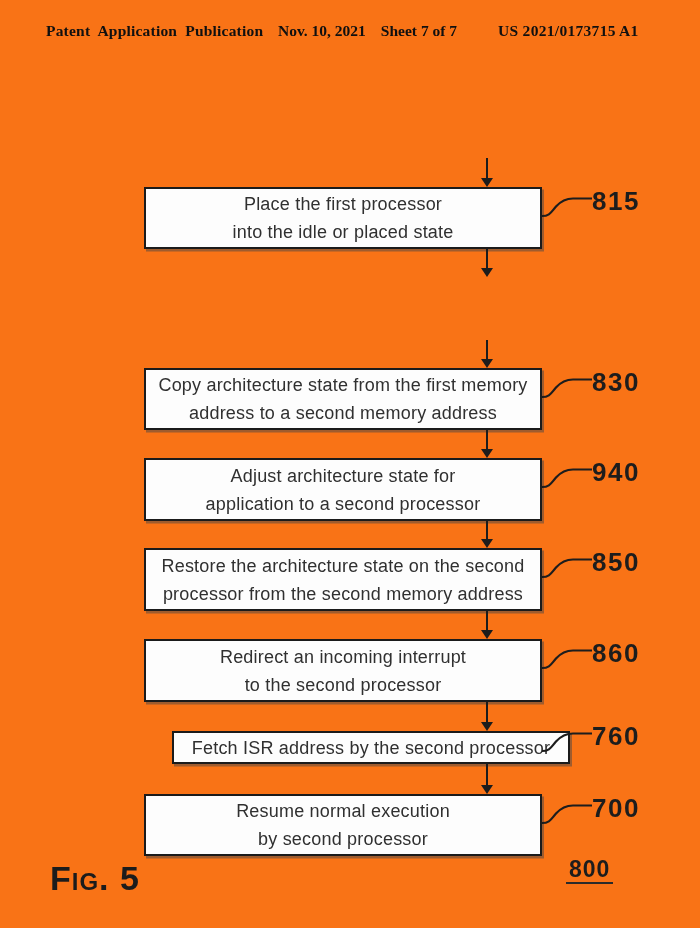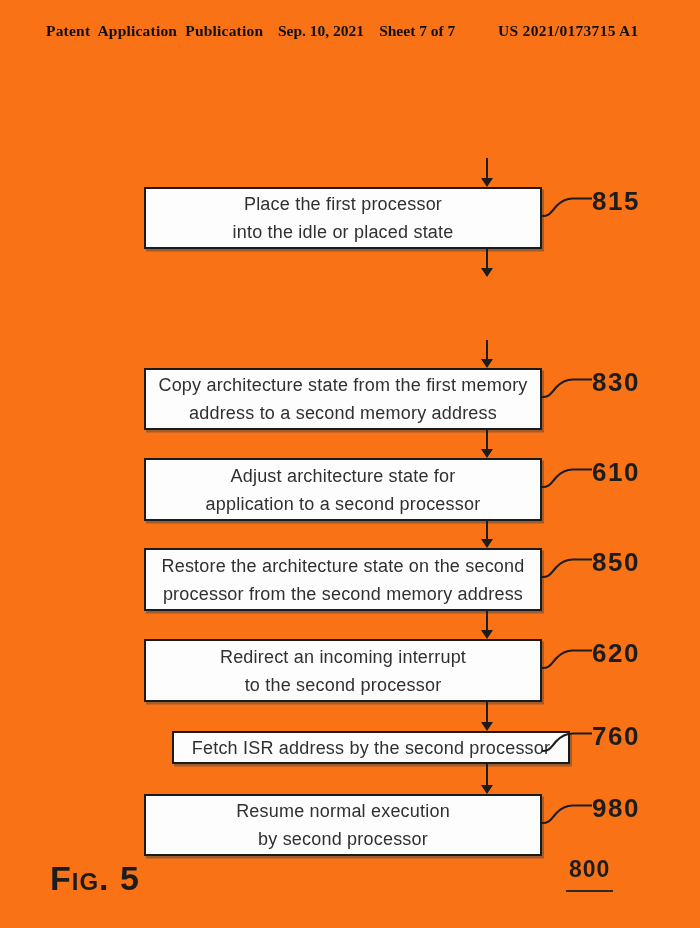--- a/index.html
+++ b/index.html
@@ -50,33 +50,33 @@
     border-top:9px solid #1c1c1c;
   }
 
   
   .fig-label{
     position:absolute;left:50px;top:860px;font-size:34px;font-weight:700;
     font-variant:small-caps;letter-spacing:1px;color:#1c1c1c;line-height:36px;
   }
   .diagram-number{
     position:absolute;left:566px;top:857px;font-size:23px;font-weight:600;
-    color:#1d1d1d;border-bottom:2.5px solid #2b2b2b;padding:0 3px 9px;
+    color:#1d1d1d;border-bottom:2.5px solid #2b2b2b;padding:0 3px 1px;
     letter-spacing:1px;line-height:24px;
   }
 </style>
 </head>
 <body>
 
 <div class="page">
 
   <div class="header">
     <span class="h-pub">Patent Application Publication</span>
     <span class="h-mid">
-      <span class="h-date">Sep. 10, 2021</span><span class="h-sheet">Sheet 7 of 7</span>
+      <span class="h-date">Nov. 10, 2021</span><span class="h-sheet">Sheet 7 of 7</span>
     </span>
     <span class="h-num">US 2021/0173715 A1</span>
   </div>
 
   <div class="flow">
 
     <div class="arrow" style="top:158px;height:29px;"></div>
 
     <div class="row" style="top:187px;height:62px;">
       <div class="box">
@@ -105,21 +105,21 @@
     <div class="arrow" style="top:430px;height:28px;"></div>
 
     <div class="row" style="top:458px;height:63px;">
       <div class="box">
         <span class="box-label">Adjust architecture state for
 application to a second processor</span>
       </div>
       <svg class="leader" width="50" height="30" viewBox="0 0 50 30">
           <path d="M0 25 C8 25 9 21 14 15.5 C19 10 24 7.5 31 7.5 L50 7.5" fill="none" stroke="#1d1d1d" stroke-width="2.2"></path>
         </svg>
-      <span class="ref">610</span>
+      <span class="ref">940</span>
     </div>
     <div class="arrow" style="top:521px;height:27px;"></div>
 
     <div class="row" style="top:548px;height:63px;">
       <div class="box">
         <span class="box-label">Restore the architecture state on the second
 processor from the second memory address</span>
       </div>
       <svg class="leader" width="50" height="30" viewBox="0 0 50 30">
           <path d="M0 25 C8 25 9 21 14 15.5 C19 10 24 7.5 31 7.5 L50 7.5" fill="none" stroke="#1d1d1d" stroke-width="2.2"></path>
@@ -129,21 +129,21 @@
     <div class="arrow" style="top:611px;height:28px;"></div>
 
     <div class="row" style="top:639px;height:63px;">
       <div class="box">
         <span class="box-label">Redirect an incoming interrupt
 to the second processor</span>
       </div>
       <svg class="leader" width="50" height="30" viewBox="0 0 50 30">
           <path d="M0 25 C8 25 9 21 14 15.5 C19 10 24 7.5 31 7.5 L50 7.5" fill="none" stroke="#1d1d1d" stroke-width="2.2"></path>
         </svg>
-      <span class="ref">620</span>
+      <span class="ref">860</span>
     </div>
     <div class="arrow" style="top:702px;height:29px;"></div>
 
     <div class="row row-short" style="top:731px;height:33px;padding-left:28px;">
       <div class="box">
         <span class="box-label">Fetch ISR address by the second processor</span>
       </div>
       <svg class="leader" width="50" height="30" viewBox="0 0 50 30">
           <path d="M0 25 C8 25 9 21 14 15.5 C19 10 24 7.5 31 7.5 L50 7.5" fill="none" stroke="#1d1d1d" stroke-width="2.2"></path>
         </svg>
@@ -152,21 +152,21 @@
     <div class="arrow" style="top:764px;height:30px;"></div>
 
     <div class="row" style="top:794px;height:62px;">
       <div class="box">
         <span class="box-label">Resume normal execution
 by second processor</span>
       </div>
       <svg class="leader" width="50" height="30" viewBox="0 0 50 30">
           <path d="M0 25 C8 25 9 21 14 15.5 C19 10 24 7.5 31 7.5 L50 7.5" fill="none" stroke="#1d1d1d" stroke-width="2.2"></path>
         </svg>
-      <span class="ref">980</span>
+      <span class="ref">700</span>
     </div>
 
   </div>
 
   <div class="fig-label">Fig. 5</div>
   <div class="diagram-number">800</div>
 
 </div>
 
 </body></html>

